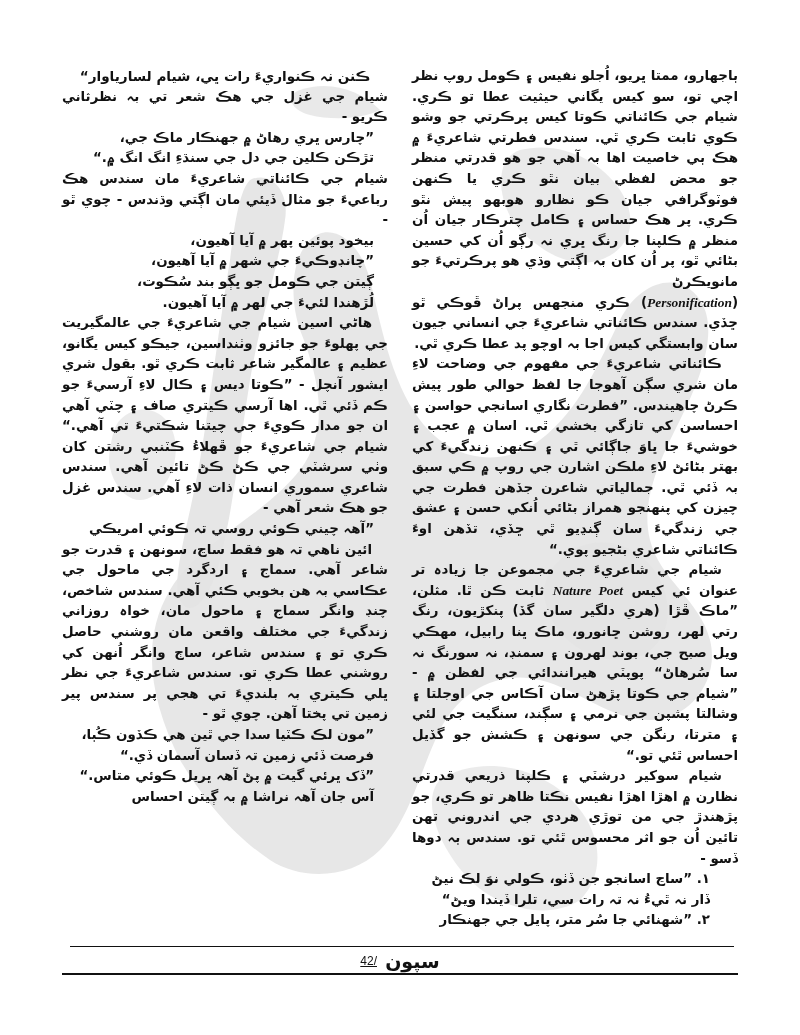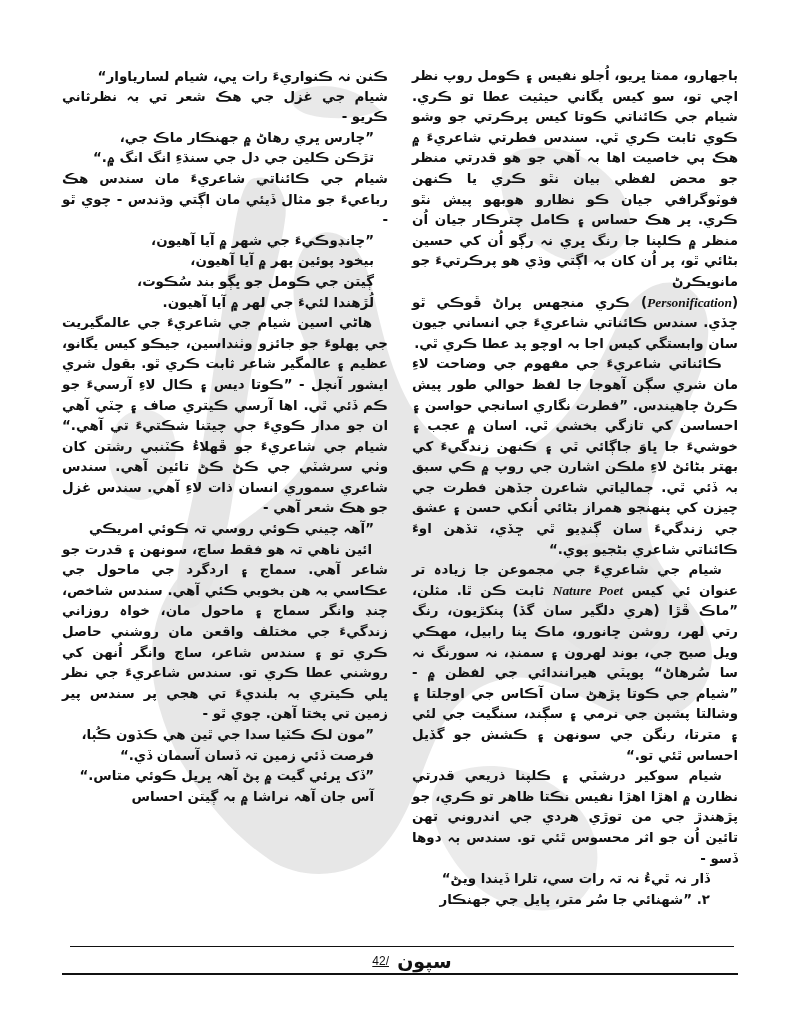--- a/index.html
+++ b/index.html
@@ -49,20 +49,21 @@
     .column .verse {
       text-align: right;
       padding-right: 14px;
     }
     .column .list-item {
       padding-right: 28px;
       text-align: right;
     }
     .column .heading {
       font-weight: bold;
+      text-align: center;
       font-size: 13.6px;
     }
     .latin {
       font-family: "Liberation Serif", serif;
       font-weight: bold;
       direction: ltr;
       unicode-bidi: embed;
       font-style: italic;
     }
     .footer {
@@ -84,21 +85,21 @@
       position: absolute;
       left: 0;
       width: 676px;
       top: 27px;
       height: 0;
       border-top: 2px solid #111;
     }
     .footer-label {
       position: absolute;
       top: 4px;
-      left: 12px;
+      left: 0;
       width: 676px;
       text-align: center;
       font-size: 13px;
       line-height: 20px;
     }
     .magazine-name {
       font-family: "DejaVu Sans", sans-serif;
       font-weight: bold;
       font-size: 19px;
       direction: rtl;
@@ -130,32 +131,33 @@
 </svg>
 
 <div class="page">
 
   <div class="column">
     <p>ٻاجهارو، ممتا ڀريو، اُجلو نفيس ۽ ڪومل روپ نظر اچي تو، سو کيس يگاني حيثيت عطا تو ڪري. شيام جي ڪائناتي ڪوتا کيس پرڪرتي جو وشو ڪوي ثابت ڪري ٿي. سندس فطرتي شاعريءَ ۾ هڪ ٻي خاصيت اها بہ آهي جو هو قدرتي منظر جو محض لفظي بيان نٿو ڪري يا ڪنهن فوٽوگرافي جيان ڪو نظارو هوبهو پيش نٿو ڪري. پر هڪ حساس ۽ ڪامل چترڪار جيان اُن منظر ۾ ڪلپنا جا رنگ ڀري نہ رڳو اُن کي حسين بڻائي ٿو، پر اُن کان بہ اڳتي وڌي هو پرڪرتيءَ جو مانويڪرڻ</p>
     <p><span>(</span><span class="latin">Personification</span><span>) ڪري منجهس پراڻ ڦوڪي ٿو ڇڏي. سندس ڪائناتي شاعريءَ جي انساني جيون سان وابستگي کيس اجا بہ اوچو پد عطا ڪري ٿي.</span></p>
     <p class="indent">ڪائناتي شاعريءَ جي مفهوم جي وضاحت لاءِ مان شري سڳن آهوجا جا لفظ حوالي طور پيش ڪرڻ چاهيندس. ”فطرت نگاري اسانجي حواسن ۽ احساسن کي تازگي بخشي ٿي. اسان ۾ عجب ۽ خوشيءَ جا ڀاوَ جاڳائي ٿي ۽ ڪنهن زندگيءَ کي بهتر بڻائڻ لاءِ ملڪن اشارن جي روپ ۾ ڪي سبق بہ ڏئي ٿي. جمالياتي شاعرن جڏهن فطرت جي چيزن کي پنهنجو همراز بڻائي اُنکي حسن ۽ عشق جي زندگيءَ سان ڳنڍيو ٿي ڇڏي، تڏهن اوءَ ڪائناتي شاعري بڻجيو پوي.“</p>
     <p class="indent"><span>شيام جي شاعريءَ جي مجموعن جا زيادہ تر عنوان ئي کيس </span><span class="latin">Nature Poet</span><span> ثابت ڪن ٿا. مثلن، ”ماڪ ڦڙا (هري دلگير سان گڏ) پنکڙيون، رنگ رتي لهر، روشن ڇانورو، ماڪ ڀنا رابيل، مهڪي ويل صبح جي، بوند لهرون ۽ سمنڊ، نہ سورنگ نہ سا سُرهاڻ“ پوپٽي هيرانندائي جي لفظن ۾ - ”شيام جي ڪوتا پڙهڻ سان آڪاس جي اوجلتا ۽ وشالتا پشپن جي نرمي ۽ سڳند، سنگيت جي لئي ۽ مترتا، رنگن جي سونهن ۽ ڪشش جو گڏيل احساس ٿئي تو.“</span></p>
     <p class="indent">شيام سوکير درشٽي ۽ ڪلپنا ذريعي قدرتي نظارن ۾ اهڙا اهڙا نفيس نڪتا ظاهر تو ڪري، جو پڙهندڙ جي من توڙي هردي جي اندروني تهن تائين اُن جو اثر محسوس ٿئي تو. سندس ٻہ دوها ڏسو -</p>
+    <p class="list-item">١. ”ساڃ اسانجو جن ڏٺو، ڪولي نوَ لڪ نيڻ</p>
     <p class="list-item">ڏار نہ ٿيءُ نہ تہ رات سي، تلرا ڏيندا ويڻ“</p>
     <p class="list-item">٢. ”شهنائي جا سُر متر، پايل جي جهنڪار</p>
   </div>
 
   <div class="column">
     <p class="heading">ڪنن نہ ڪنواريءَ رات ڀي، شيام لسارياوار“</p>
     <p>شيام جي غزل جي هڪ شعر تي بہ نظرثاني ڪريو -</p>
     <p class="verse">”چارس ڀري رهاڻ ۾ جهنڪار ماڪ جي،</p>
     <p class="verse">تڙڪن ڪلين جي دل جي سنڌءِ انگ انگ ۾.“</p>
     <p>شيام جي ڪائناتي شاعريءَ مان سندس هڪ رباعيءَ جو مثال ڏيئي مان اڳتي وڌندس - چوي ٿو -</p>
+    <p class="verse">بيخود پوئين پهر ۾ آيا آهيون،</p>
     <p class="verse">”چانڊوڪيءَ جي شهر ۾ آيا آهيون،</p>
-    <p class="verse">بيخود پوئين پهر ۾ آيا آهيون،</p>
     <p class="verse">ڳيتن جي ڪومل جو ڀڳو بند سُڪوت،</p>
     <p class="verse">لُڙهندا لئيءَ جي لهر ۾ آيا آهيون.</p>
     <p class="indent">هاڻي اسين شيام جي شاعريءَ جي عالمگيريت جي پهلوءَ جو جائزو وٺنداسين، جيڪو کيس يگانو، عظيم ۽ عالمگير شاعر ثابت ڪري ٿو. بقول شري ايشور آنچل - ”ڪوتا ديس ۽ ڪال لاءِ آرسيءَ جو ڪم ڏئي ٿي. اها آرسي ڪيتري صاف ۽ چٽي آهي ان جو مدار ڪويءَ جي چيتنا شڪتيءَ تي آهي.“ شيام جي شاعريءَ جو ڦهلاءُ ڪٽنبي رشتن کان وٺي سرشٽي جي ڪڻ ڪڻ تائين آهي. سندس شاعري سموري انسان ذات لاءِ آهي. سندس غزل جو هڪ شعر آهي -</p>
     <p class="verse">”آهہ چيني ڪوئي روسي تہ ڪوئي امريڪي</p>
     <p class="indent">ائين ناهي تہ هو فقط ساڃ، سونهن ۽ قدرت جو شاعر آهي. سماج ۽ اردگرد جي ماحول جي عڪاسي بہ هن بخوبي ڪئي آهي. سندس شاخص، چنڊ وانگر سماج ۽ ماحول مان، خواہ روزاني زندگيءَ جي مختلف واقعن مان روشني حاصل ڪري تو ۽ سندس شاعر، ساڄ وانگر اُنهن کي روشني عطا ڪري تو. سندس شاعريءَ جي نظر ڀلي ڪيتري بہ بلنديءَ تي هجي پر سندس پير زمين تي پختا آهن. چوي ٿو -</p>
     <p class="verse">”مون لڪ ڪٽيا سدا جي ٿين هي ڪڏون ڪُٻا،</p>
     <p class="verse">فرصت ڏئي زمين تہ ڏسان آسمان ڏي.“</p>
     <p class="verse">”ڏک ڀرئي گيت ۾ پڻ آهہ ڀريل ڪوئي متاس.“</p>
     <p class="verse">آس جان آهہ نراشا ۾ بہ ڳيتن احساس</p>
   </div>

